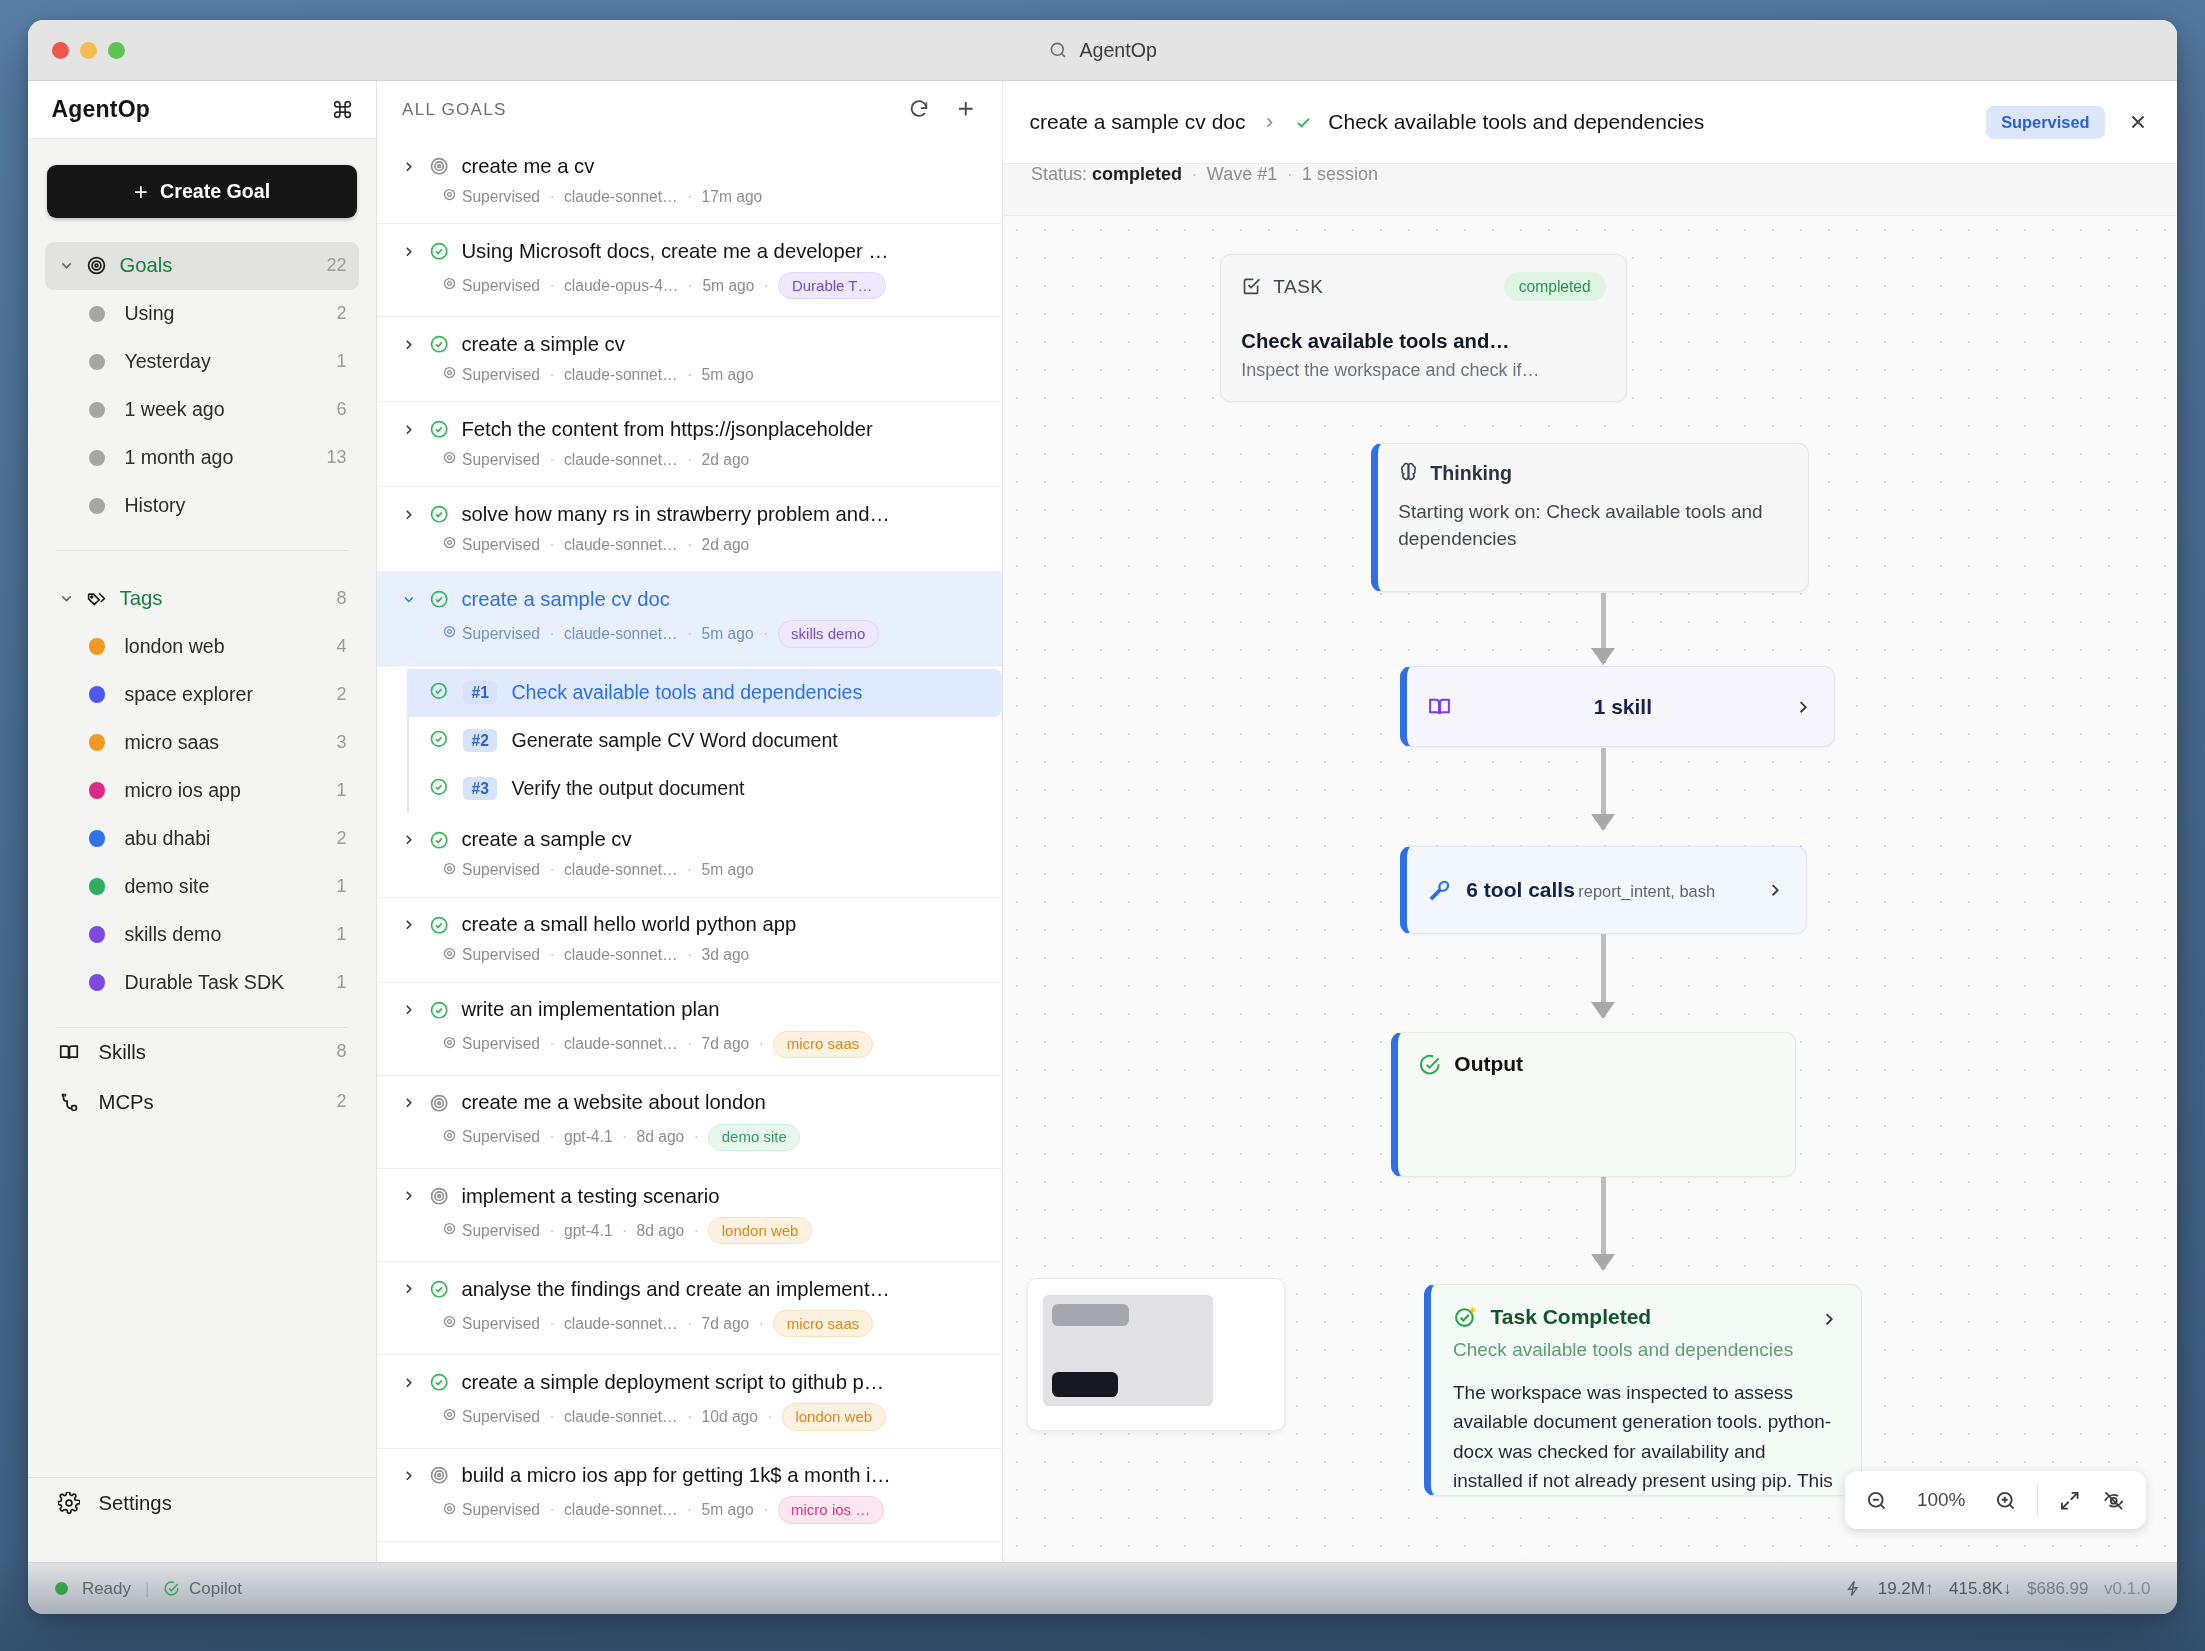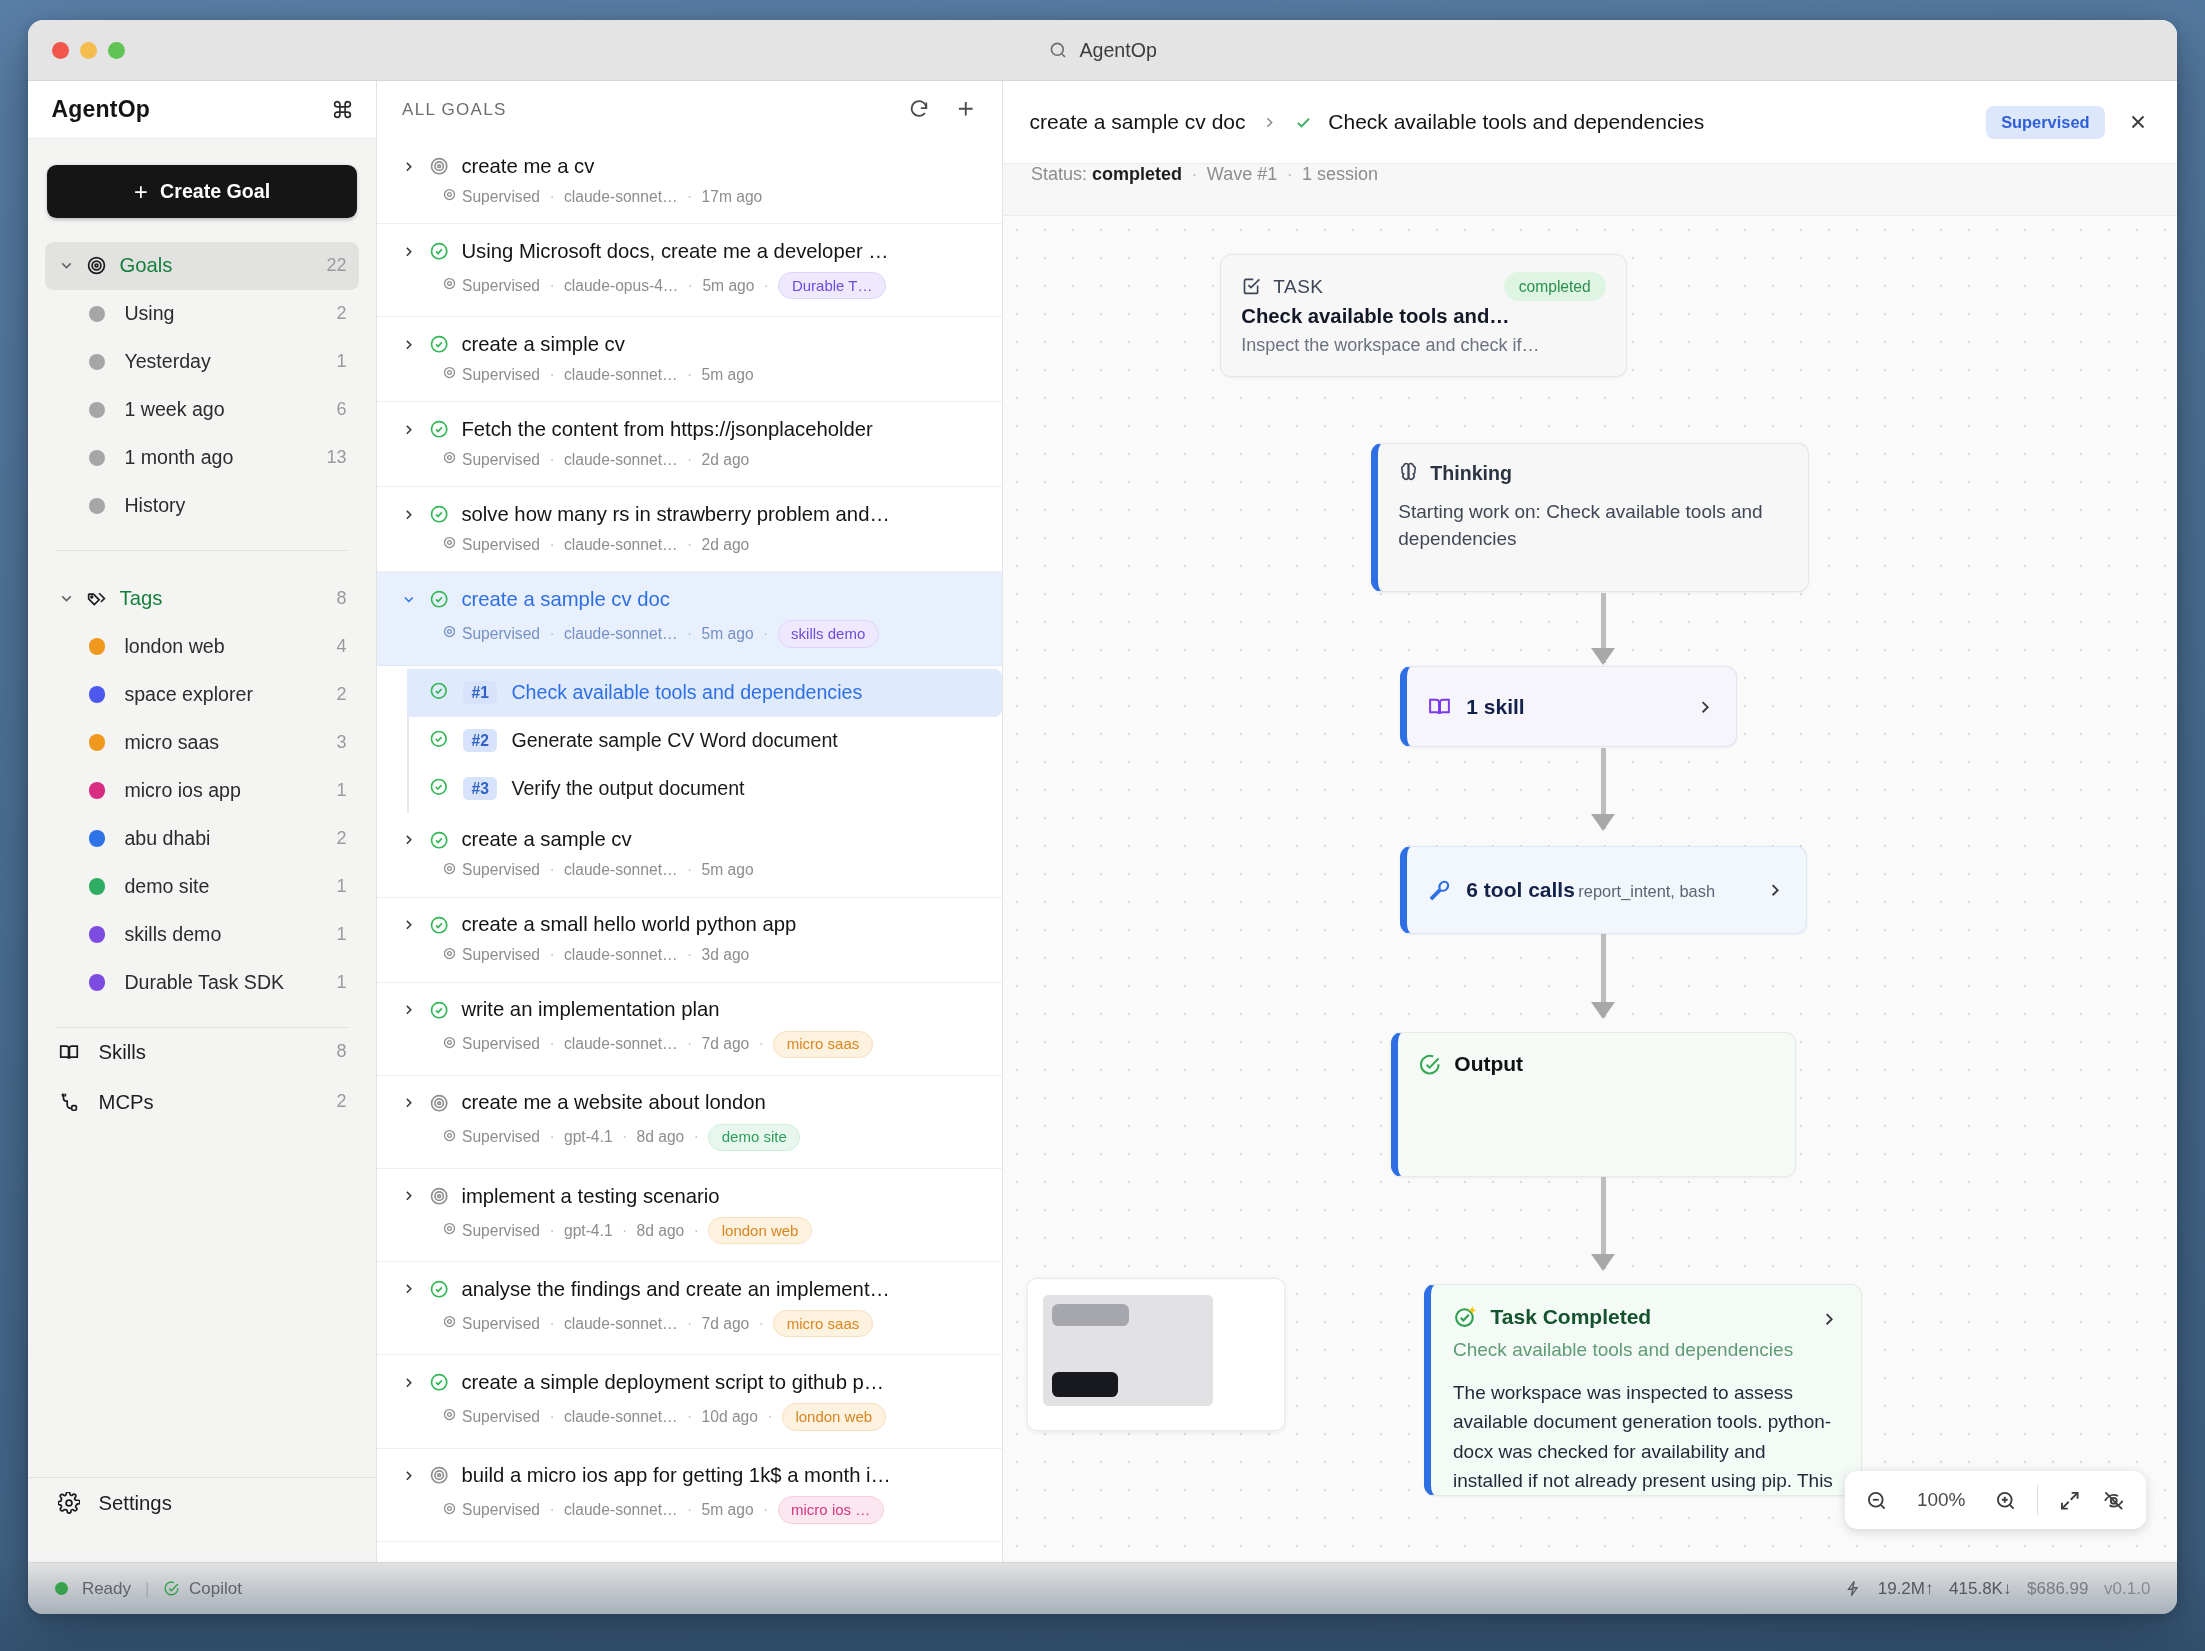--- a/index.html
+++ b/index.html
@@ -240,42 +240,43 @@
     padding: 17px 20.3px 20.3px 20.3px;
     box-shadow: 0 0.8px 2.3px rgba(0,0,0,.05);
   }
   .nt-head { display:flex; align-items:center; justify-content:space-between; }
   .nt-left { display:flex; align-items:center; gap: 11px; }
   .nt-kind { font-size: 19px; letter-spacing:0.5px; color:#3c4455; font-weight:500; }
   .badge-completed {
     background:#ddf5e2; color:#2d8f4e;
     border-radius: 781px; padding: 5.5px 15px; font-size: 15.6px;
   }
-  .nt-title { margin-top: 4px; font-size: 20.3px; font-weight:700; color:#121826; }
+  .nt-title { margin-top: 29px; font-size: 20.3px; font-weight:700; color:#121826; }
   .nt-sub { margin-top: 6.3px; font-size: 18px; color:#6b7280; }
 
   .node-think {
     left: 368px; top: 227px; width: 438px;
     background:#f7f7f8; border:0.8px solid #e6e6e6;
     border-left: 7px solid #2f6fe4;
     padding: 17px 20.3px 20.3px 20.3px;
     min-height: 149px;
     box-shadow: 0 0.8px 2.3px rgba(0,0,0,.05);
   }
   .nk-head { display:flex; align-items:center; gap:11px; }
   .nk-title { font-size: 19.6px; font-weight:600; color:#2c3342; }
   .nk-body { margin-top: 12.5px; font-size: 19px; color:#404754; line-height:1.45; }
 
   .node-skill {
-    left: 397px; top: 450px; width: 337px;
+    left: 397px; top: 450px; width: 435px;
     background:#f6f5fc; border:0.8px solid #e6e4f3;
     border-left: 7px solid #2f6fe4;
     padding: 20.3px 20.3px; height: 81px;
-    display:flex; align-items:center; gap: 14px;
+    display:flex; align-items:center; 
     box-shadow: 0 0.8px 2.3px rgba(0,0,0,.05);
+    text-align: center;
   }
   .skill-ico { color:#7c3aed; display:flex; }
   .skill-label { font-size: 21px; font-weight:700; color:#14224a; flex:1; }
   .node-chev { color:#3a3a3a; display:flex; }
 
   .node-tool {
     left: 397px; top: 630px; width: 407px;
     background:#f2f6fd; border:0.8px solid #dfe8f8;
     border-left: 7px solid #2f6fe4;
     padding: 14px 20.3px; height: 88px;

